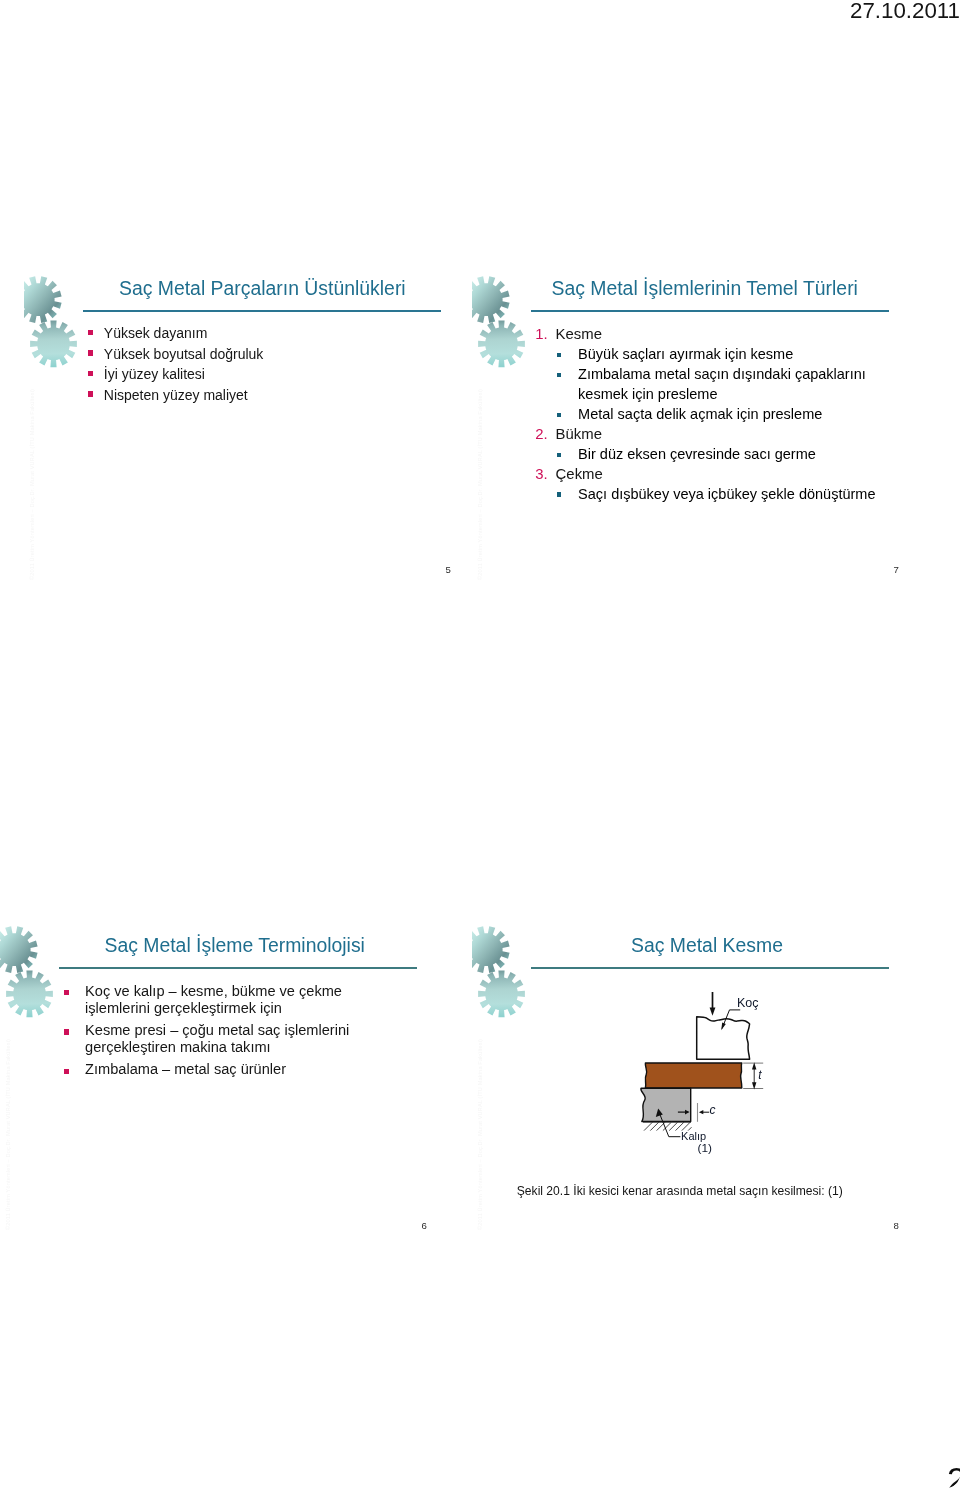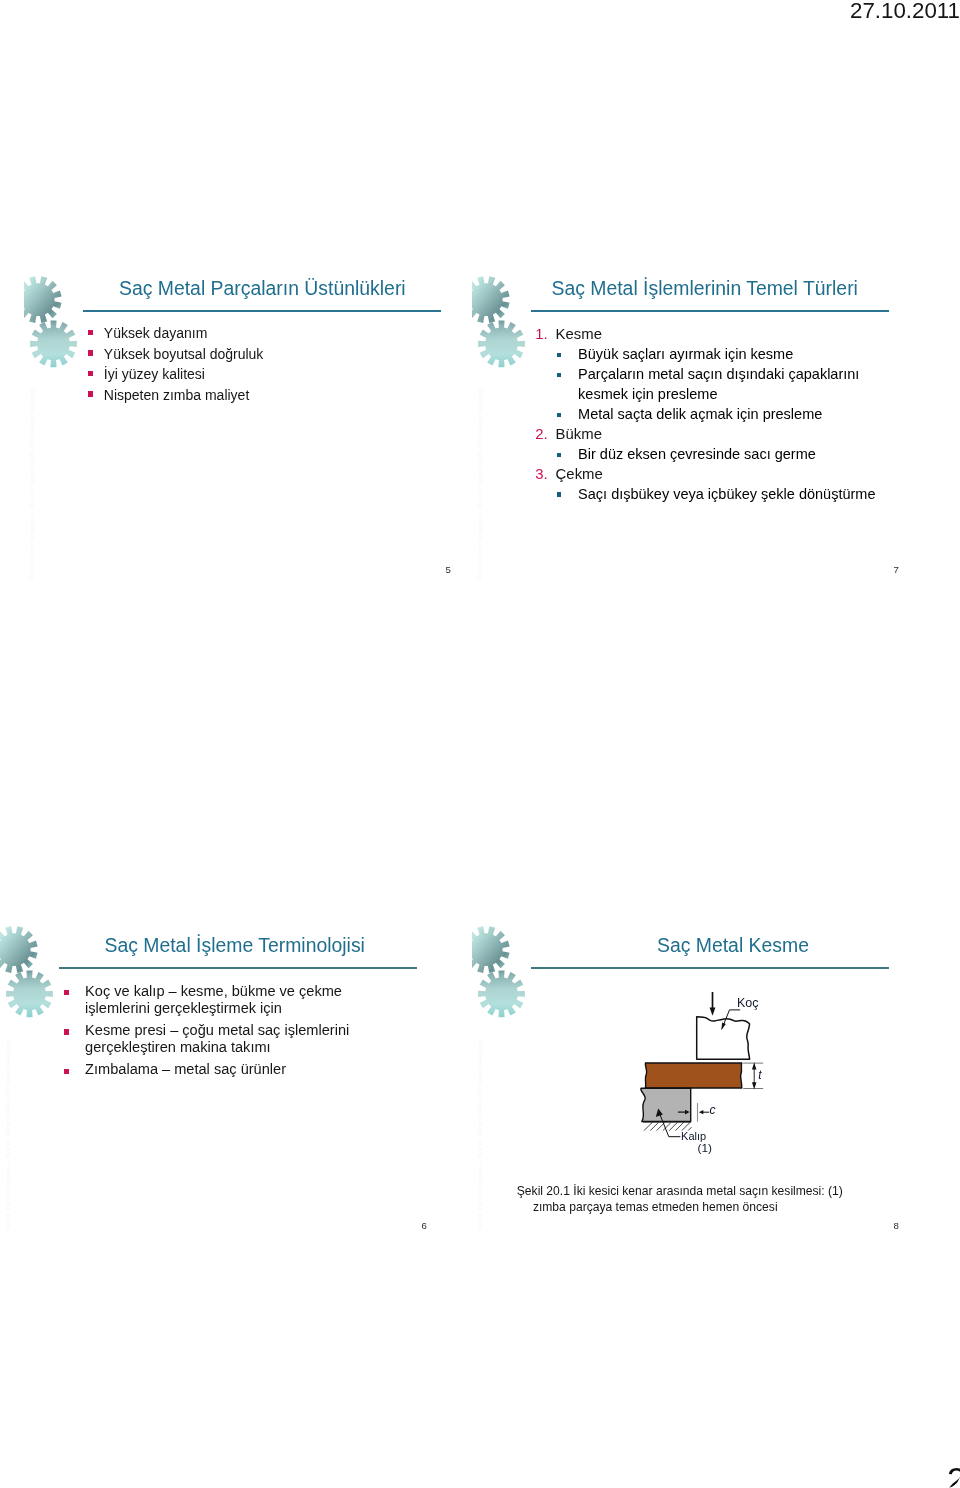--- a/index.html
+++ b/index.html
@@ -70,41 +70,41 @@
       <g transform="translate(29.5,93.8) rotate(15)">
           <use href="#gearP" fill="url(#gg2)"></use>
         </g>
     </svg>
     <div class="s-title" style="left:95px;top:29.3px;">Saç Metal Parçaların Üstünlükleri</div>
     <div class="s-rule" style="left:58.5px;top:60.4px;width:358px;"></div>
     <ul class="blist" style="left:64px;top:73.4px;width:390px;">
       <li class="bitem"><span class="bsq"></span><span>Yüksek dayanım</span></li>
       <li class="bitem"><span class="bsq"></span><span>Yüksek boyutsal doğruluk</span></li>
       <li class="bitem"><span class="bsq"></span><span>İyi yüzey kalitesi</span></li>
-      <li class="bitem"><span class="bsq"></span><span>Nispeten zımba maliyet</span></li>
+      <li class="bitem"><span class="bsq"></span><span>Nispeten yüzey maliyet</span></li>
     </ul>
     <div class="s-num" style="left:421.5px;top:313.5px;">5</div>
   </div>
 
   <div class="slide" style="left:472px;top:250px;">
     <div class="wm" style="left:5.0px;top:330px;">©2011 Üretim Yöntemleri – Doç.Dr. Murat VURAL (İTU Makina Fakültesi)</div>
     <svg class="gear-svg" width="80" height="130" viewBox="0 0 80 130">
       <g transform="translate(14.2,49.6)">
           <use href="#gearP" fill="url(#gg1)"></use>
         </g>
       <g transform="translate(29.5,93.8) rotate(15)">
           <use href="#gearP" fill="url(#gg2)"></use>
         </g>
     </svg>
     <div class="s-title" style="left:79.5px;top:29.3px;">Saç Metal İşlemlerinin Temel Türleri</div>
     <div class="s-rule" style="left:58.5px;top:60.4px;width:358px;"></div>
     <div class="nlist" style="position:absolute;left:63.3px;top:75.2px;width:345px;">
       <div class="nitem"><span class="nmark">1.</span><span>Kesme</span></div>
       <div class="nsub"><span class="bsq2"></span><span>Büyük saçları ayırmak için kesme</span></div>
-      <div class="nsub"><span class="bsq2"></span><span>Parçaların metal saçın dışındaki çapaklarını kesmek için presleme</span></div>
+      <div class="nsub"><span class="bsq2"></span><span>Zımbalama metal saçın dışındaki çapaklarını kesmek için presleme</span></div>
       <div class="nsub"><span class="bsq2"></span><span>Metal saçta delik açmak için presleme</span></div>
       <div class="nitem"><span class="nmark">2.</span><span>Bükme</span></div>
       <div class="nsub"><span class="bsq2"></span><span>Bir düz eksen çevresinde sacı germe</span></div>
       <div class="nitem"><span class="nmark">3.</span><span>Çekme</span></div>
       <div class="nsub"><span class="bsq2"></span><span>Saçı dışbükey veya içbükey şekle dönüştürme</span></div>
     </div>
     <div class="s-num" style="left:421.5px;top:313.5px;">7</div>
   </div>
 
   <div class="slide" style="left:0px;top:900px;">
@@ -130,21 +130,21 @@
   <div class="slide" style="left:472px;top:900px;">
     <div class="wm" style="left:5.0px;top:330px;">©2011 Üretim Yöntemleri – Doç.Dr. Murat VURAL (İTU Makina Fakültesi)</div>
     <svg class="gear-svg" width="80" height="130" viewBox="0 0 80 130">
       <g transform="translate(14.2,49.6)">
           <use href="#gearP" fill="url(#gg1)"></use>
         </g>
       <g transform="translate(29.5,93.8) rotate(15)">
           <use href="#gearP" fill="url(#gg2)"></use>
         </g>
     </svg>
-    <div class="s-title" style="left:159.0px;top:35.6px;margin-left:26px;">Saç Metal Kesme</div>
+    <div class="s-title" style="left:159.0px;top:35.6px;">Saç Metal Kesme</div>
     <div class="s-rule rule3" style="left:58.5px;top:67.2px;width:358px;"></div>
     <svg class="figure" viewBox="0 0 472 346" width="472" height="346" style="position:absolute;left:0;top:0;overflow:visible;">
 
       <path fill="#ffffff" stroke="#111111" stroke-width="1.5" stroke-linejoin="round" stroke-linecap="round" d="M224.7,159.3 L224.7,116.7 Q232.8,116.8 234.6,118.2 Q236.5,119.6 238.2,120.4 Q240.0,121.2 242.5,120.9 Q245.0,120.6 247.5,119.9 Q250.0,119.3 252.2,118.9 Q254.5,118.6 256.8,119.0 Q259.0,119.4 261.0,120.3 Q263.0,121.3 265.2,121.1 Q267.5,121.0 269.2,120.6 Q271.0,120.2 272.5,120.8 Q274.0,121.4 275.1,122.0 Q276.2,122.6 276.9,123.3 L277.6,124.0 Q277.0,128.0 276.3,130.0 Q275.6,132.0 275.1,134.2 Q274.6,136.5 274.9,138.2 Q275.3,140.0 275.8,141.8 Q276.3,143.5 276.1,145.8 Q276.0,148.0 276.2,150.0 Q276.4,152.0 276.8,154.0 Q277.2,156.0 277.4,157.6 L277.6,159.3 Z"></path>
 
       <g>
         <line x1="240.5" y1="92.0" x2="240.5" y2="109.0" stroke="#111111" stroke-width="1.7"></line>
         <path d="M237.6,107.6 L240.5,115.8 L243.4,107.6 Z" fill="#111111"></path>
       </g>
 
@@ -186,19 +186,18 @@
       <path fill="none" stroke="#111111" stroke-width="1.0" d="M208.4,236.7 L196.8,236.7 L187.4,213.2"></path>
       <path d="M183.8,217.0 L186.2,208.4 L190.8,214.6 Z" fill="#111111"></path>
     </svg>
     <div class="fig-lbl" style="left:265px;top:95.5px;">Koç</div>
     <div class="fig-lbl" style="left:209.1px;top:230.0px;font-size:11px;">Kalıp</div>
     <div class="fig-lbl fig-it" style="left:286.3px;top:167.8px;">t</div>
     <div class="fig-lbl fig-it" style="left:237.4px;top:203.4px;">c</div>
     <div class="fig-lbl" style="left:225.6px;top:240.7px;font-size:11.8px;">(1)</div>
     <div class="fig-cap" style="left:44.8px;top:283px;width:390px;">
       <div>Şekil 20.1  İki kesici kenar arasında metal saçın kesilmesi: (1)</div>
-      <div style="padding-left:16.1px">zımba parçaya temas etmeden hemen öncesi</div>
     </div>
     <div class="s-num" style="left:421.5px;top:319.8px;">8</div>
   </div>
 
   <div class="page-num">2</div>
 </div>
 
 </body></html>

